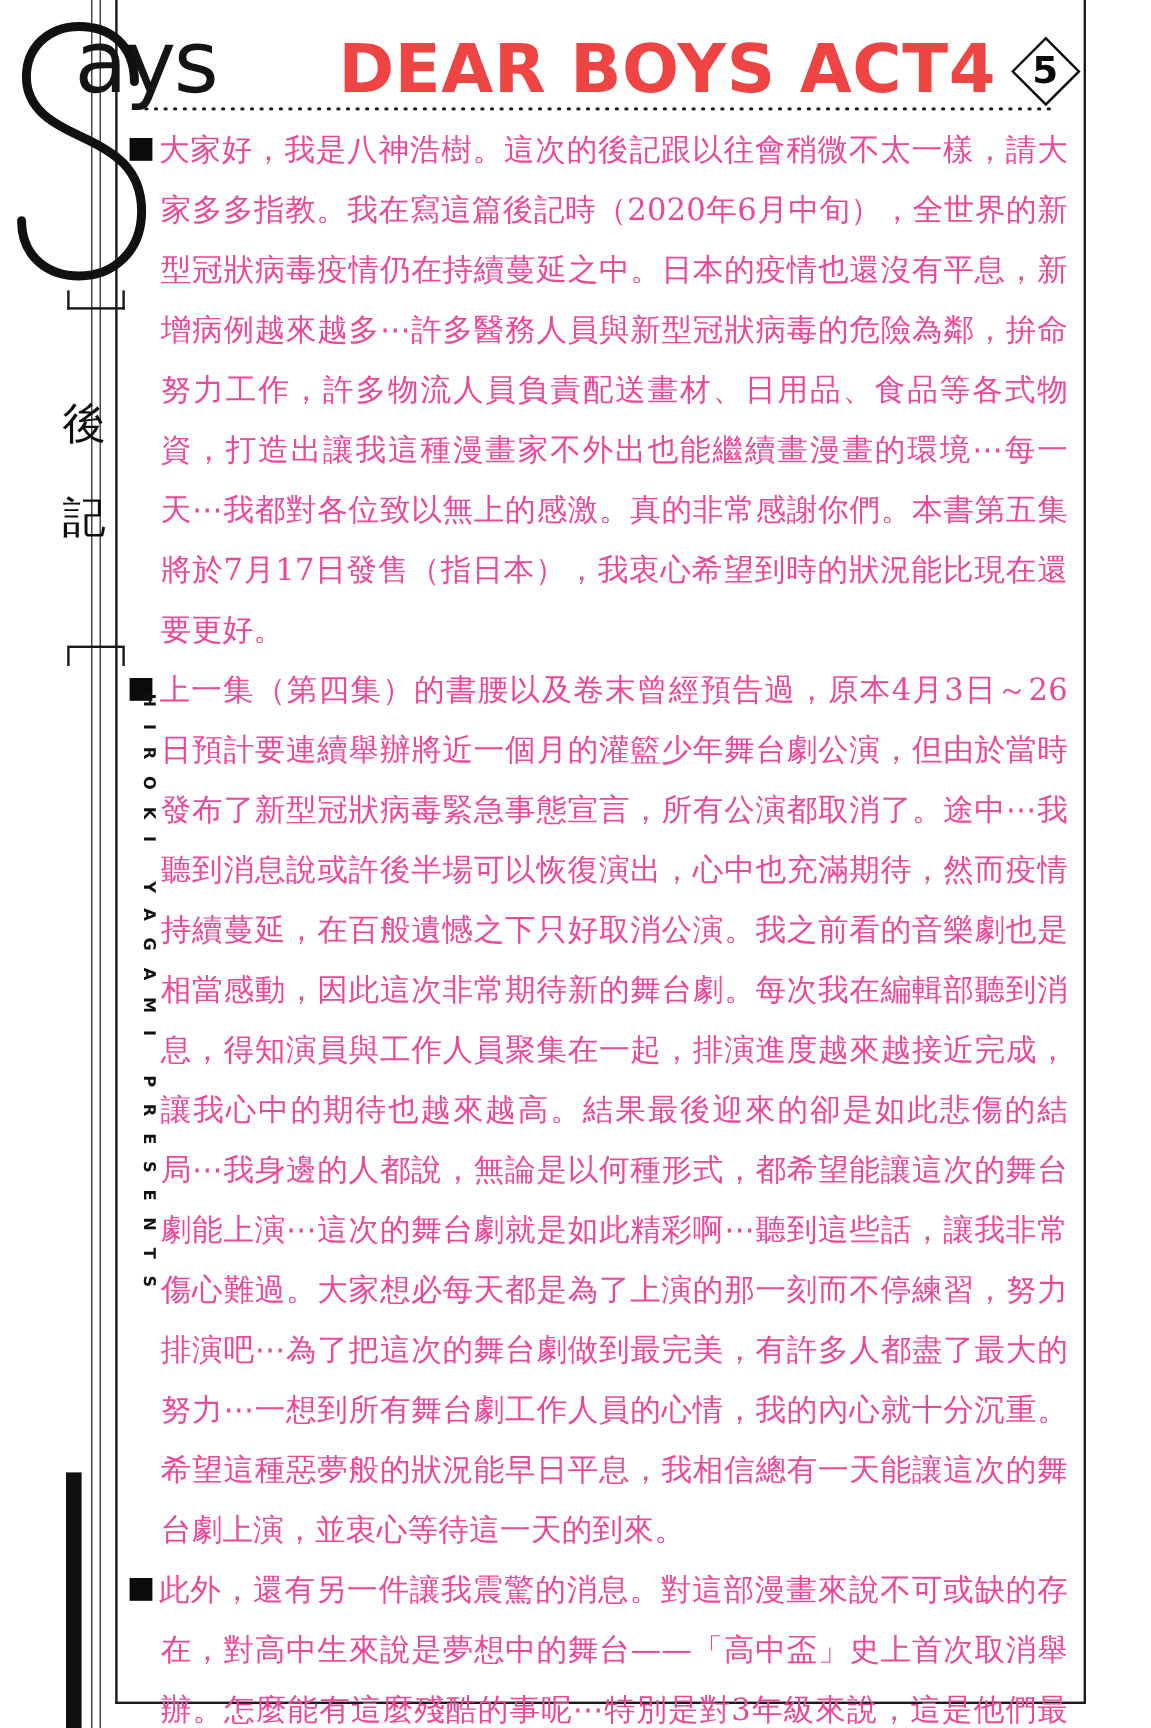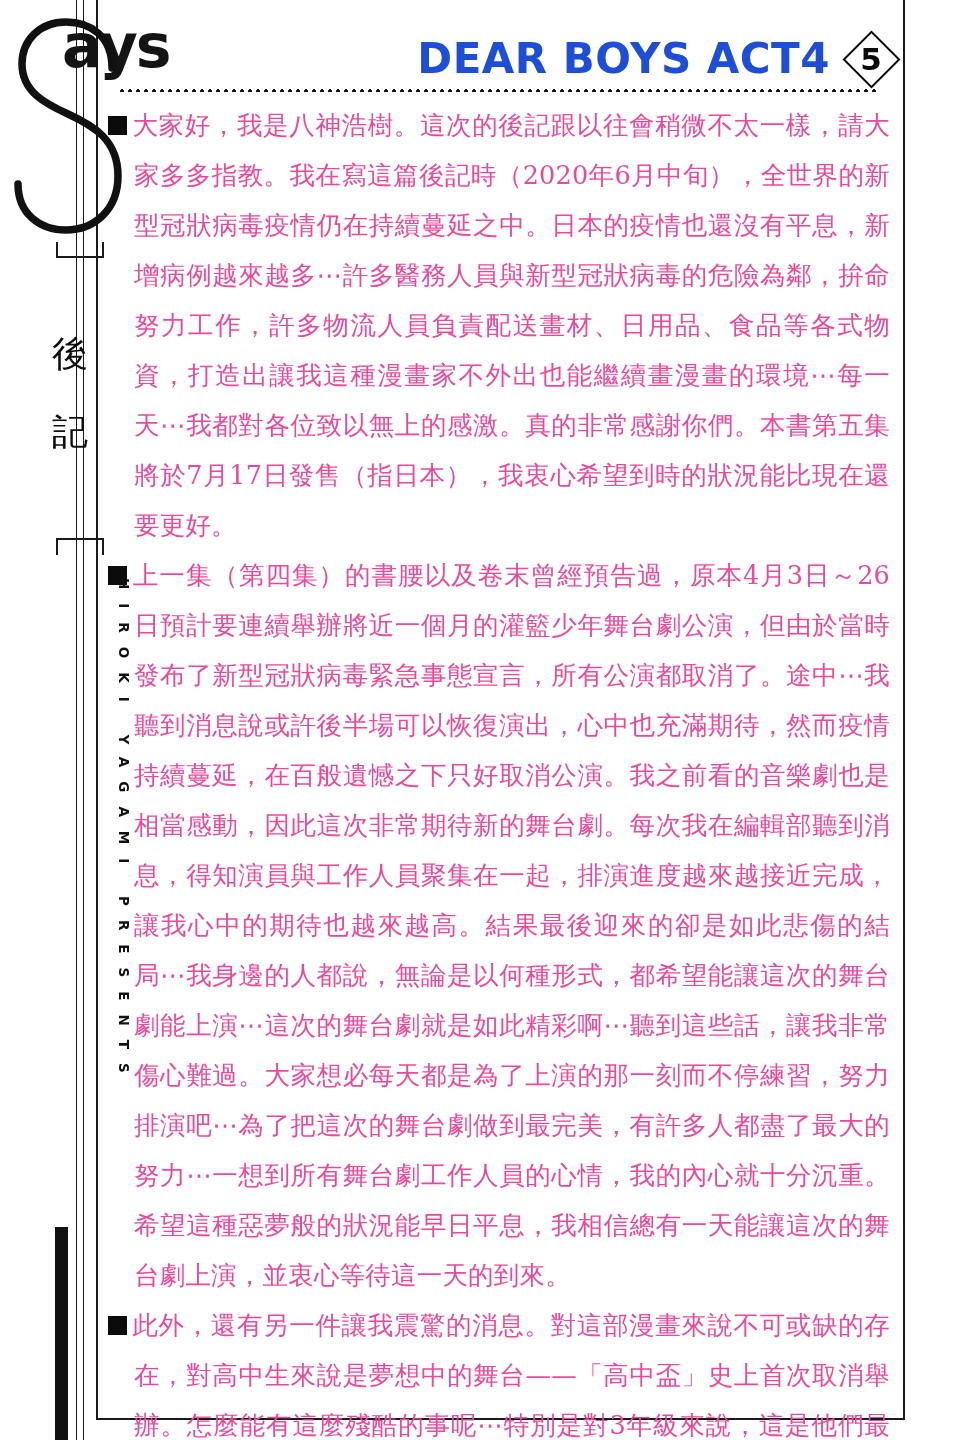--- a/index.html
+++ b/index.html
@@ -110,46 +110,46 @@
     z-index: 3;
     pointer-events: none;
   }
 
   
   .days-word {
     position: absolute;
     left: 62px;
     top: 16px;
     font-family: "DejaVu Sans", "Liberation Sans", sans-serif;
-    font-size: 60px;
+    font-size: 72px;
     line-height: 1;
     letter-spacing: -2px;
     color: #141414;
-    font-weight: 700;
+    font-weight: 400;
     z-index: 2;
   }
 
   
   .header-row {
     position: absolute;
     left: 110px;
     top: 28px;
     width: 790px;
     height: 62px;
     display: flex;
     align-items: center;
     justify-content: flex-end;
     z-index: 4;
   }
   .series-title {
     font-family: "DejaVu Sans", "Liberation Sans", sans-serif;
     font-weight: bold;
-    font-size: 42px;
+    font-size: 56px;
     letter-spacing: 0.5px;
-    color: #1d4ed8;
+    color: #ef4444;
     line-height: 1;
     white-space: nowrap;
   }
   .vol-badge {
     position: relative;
     margin-left: 12px;
     width: 58px;
     height: 58px;
     display: flex;
     align-items: center;

